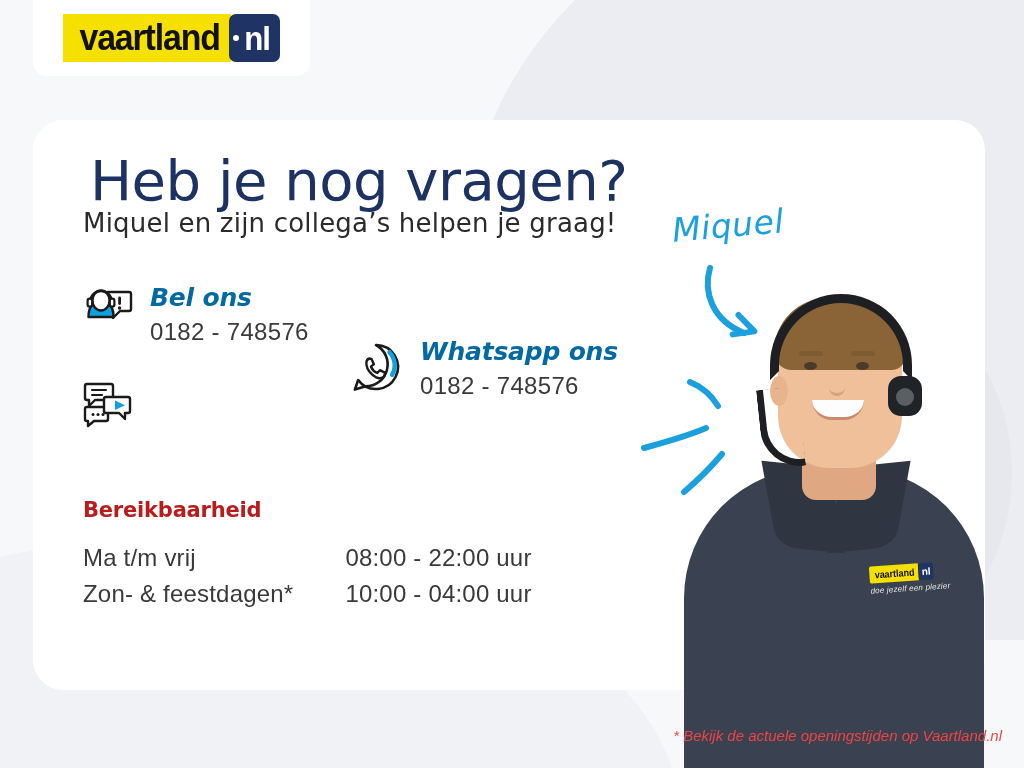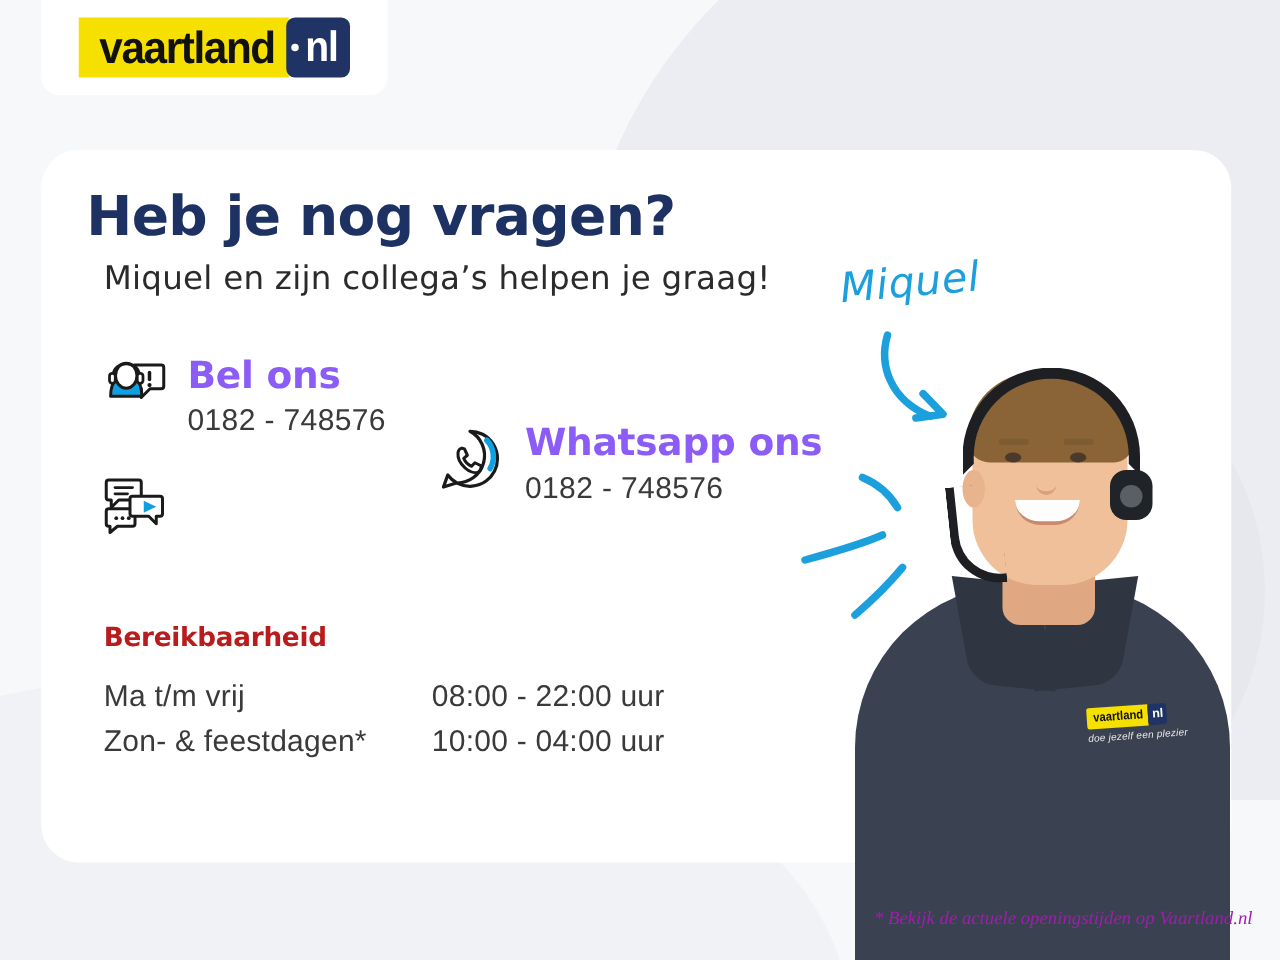--- a/index.html
+++ b/index.html
@@ -101,22 +101,22 @@
   .card {
     position: absolute;
     left: 33px; top: 120px;
     width: 952px; height: 570px;
     background: #ffffff;
     border-radius: 30px;
   }
 
   
   .heading {
-    position: absolute; left: 36px; top: 28px;
-    font-size: 44px; font-weight: 700;
+    position: absolute; left: 57px; top: 28px;
+    font-size: 56px; font-weight: 400;
     color: #1d3263;
     letter-spacing: -0.5px;
     font-family: "DejaVu Sans", sans-serif;
   }
   .subheading {
     position: absolute; left: 50px; top: 88px;
     font-size: 26px;
     color: #2b2b2b;
     font-family: "DejaVu Sans", sans-serif;
     letter-spacing: 0.2px;
@@ -129,24 +129,25 @@
     align-items: flex-start;
     gap: 16px;
   }
   .c-call     { left: 45px;  top: 163px; }
   .c-whatsapp { left: 315px; top: 180px; margin-top: 37px; }
   .c-chat     { left: 45px;  top: 253px; }
 
   .c-icon { width: 56px; height: 56px; flex: none; padding-top: 2px; }
   .c-text { padding-top: 1px; }
   .c-title {
-    font-size: 30px; font-weight: 700; color: #8b5cf6;
+    font-size: 25px; font-weight: 700; color: #0369a1;
     font-family: "DejaVu Sans", sans-serif;
     line-height: 1.1;
     letter-spacing: -0.2px;
+    font-style: italic;
   }
   .c-value {
     font-size: 24px; color: #3a3a3a; margin-top: 6px;
     font-family: "Liberation Sans", sans-serif;
     letter-spacing: 0.3px;
   }
 
   
   .hours-title {
     position: absolute; left: 50px; top: 378px;
@@ -292,22 +293,22 @@
     font-size: 8px; color: #e8e8e8; font-style: italic;
     margin-top: 3px; letter-spacing: 0.2px; white-space: nowrap;
   }
 
   
   .footnote {
     position: absolute;
     right: 22px; bottom: 24px;
     font-size: 15px;
     font-style: italic;
-    color: #a21caf;
-    font-family: Liberation Serif, serif;
+    color: #ef4444;
+    font-family: Liberation Sans, sans-serif;
   }
 </style>
 </head>
 <body>
 
 <div id="stage">
 
   <div class="bg-right"></div>
   <div class="bg-right2"></div>
   <div class="bg-bottom"></div>

